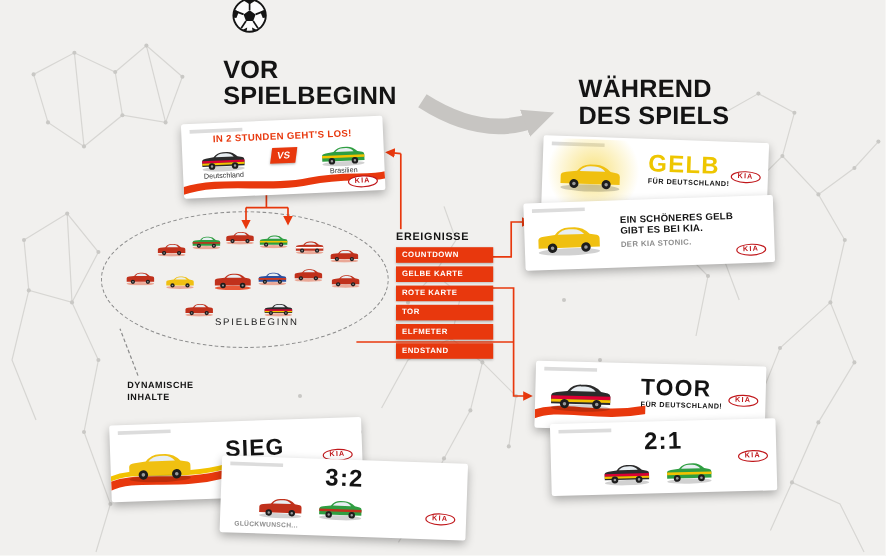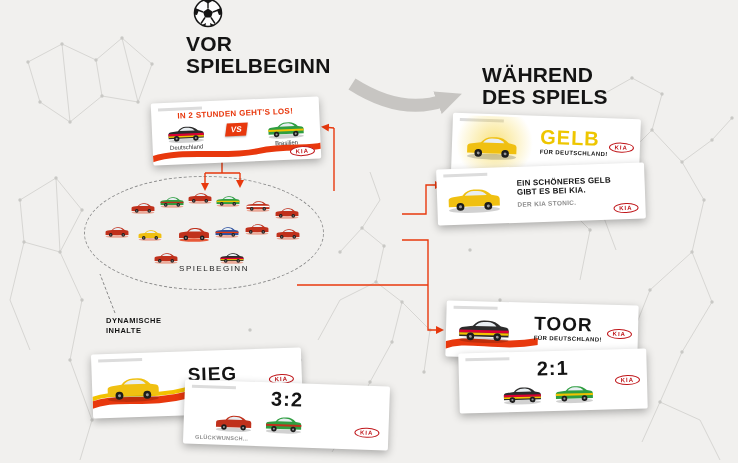--- a/index.html
+++ b/index.html
@@ -119,21 +119,21 @@
       <g clip-path="url(#ballclip)" fill="#151515">
         <polygon points="16,-2 21,2.5 16,5.5 11,2.5"></polygon>
         <polygon points="30,9 33,16 27,17 25,12"></polygon>
         <polygon points="2,9 -1,16 5,17 7,12"></polygon>
         <polygon points="24,28 19,30.5 18,25"></polygon>
         <polygon points="8,28 13,30.5 14,25"></polygon>
       </g>
     </svg>
   </div>
 
-  <div class="heading" style="left:186px;top:33px">VOR
+  <div class="heading" style="left:186px;top:48px">VOR
 SPIELBEGINN</div>
   <div class="heading" style="left:482px;top:64px">WÄHREND
 DES SPIELS</div>
 
   <svg class="abs" style="left:0;top:0;z-index:2;pointer-events:none" width="738" height="463">
     <defs>
       <marker id="mr" markerUnits="userSpaceOnUse" markerWidth="8" markerHeight="8" refX="6" refY="4" orient="auto">
         <path d="M0,0 L8,4 L0,8 Z" fill="#e8380d"></path>
       </marker>
       <marker id="mg" markerUnits="userSpaceOnUse" markerWidth="28" markerHeight="28" refX="8" refY="14" orient="auto">
@@ -325,20 +325,31 @@
           <circle cx="13" cy="19" r="1.3" fill="#999"></circle>
     <circle cx="37" cy="19" r="3.4" fill="#1d1d1d"></circle>
           <circle cx="37" cy="19" r="1.3" fill="#999"></circle>
   </svg>
       </div>
     </div>
   <div class="teams-label">SPIELBEGINN</div>
   <div class="dynlabel">DYNAMISCHE
 INHALTE</div>
 
+  <div id="events-panel">
+    <div class="events-title">EREIGNISSE</div>
+    <div id="events-list">
+        <div class="pill">COUNTDOWN</div>
+        <div class="pill">GELBE KARTE</div>
+        <div class="pill">ROTE KARTE</div>
+        <div class="pill">TOR</div>
+        <div class="pill">ELFMETER</div>
+        <div class="pill">ENDSTAND</div>
+      </div>
+  </div>
 
   <div class="banner" style="left:152px;top:100px;width:168px;height:62px;transform:rotate(-2.5deg);z-index:3">
     <svg class="abs" style="left:0;bottom:2px;z-index:0" width="168" height="16" viewBox="0 0 168 16" preserveAspectRatio="none">
       <path d="M-2,12 C30,2 70,14 105,8 C135,3 155,9 170,5" stroke="#e8380d" stroke-width="6" fill="none"></path>
     </svg>
     <div class="fineprint"></div>
     <div style="position:relative;color:#e8380d;text-align:center;font-weight:700;font-size:8px;margin-top:9px;letter-spacing:.3px">IN 2 STUNDEN GEHT'S LOS!</div>
     <div style="position:relative;display:flex;justify-content:space-between;align-items:flex-end;padding:3px 14px 0;z-index:1">
       <div>
         <div>

